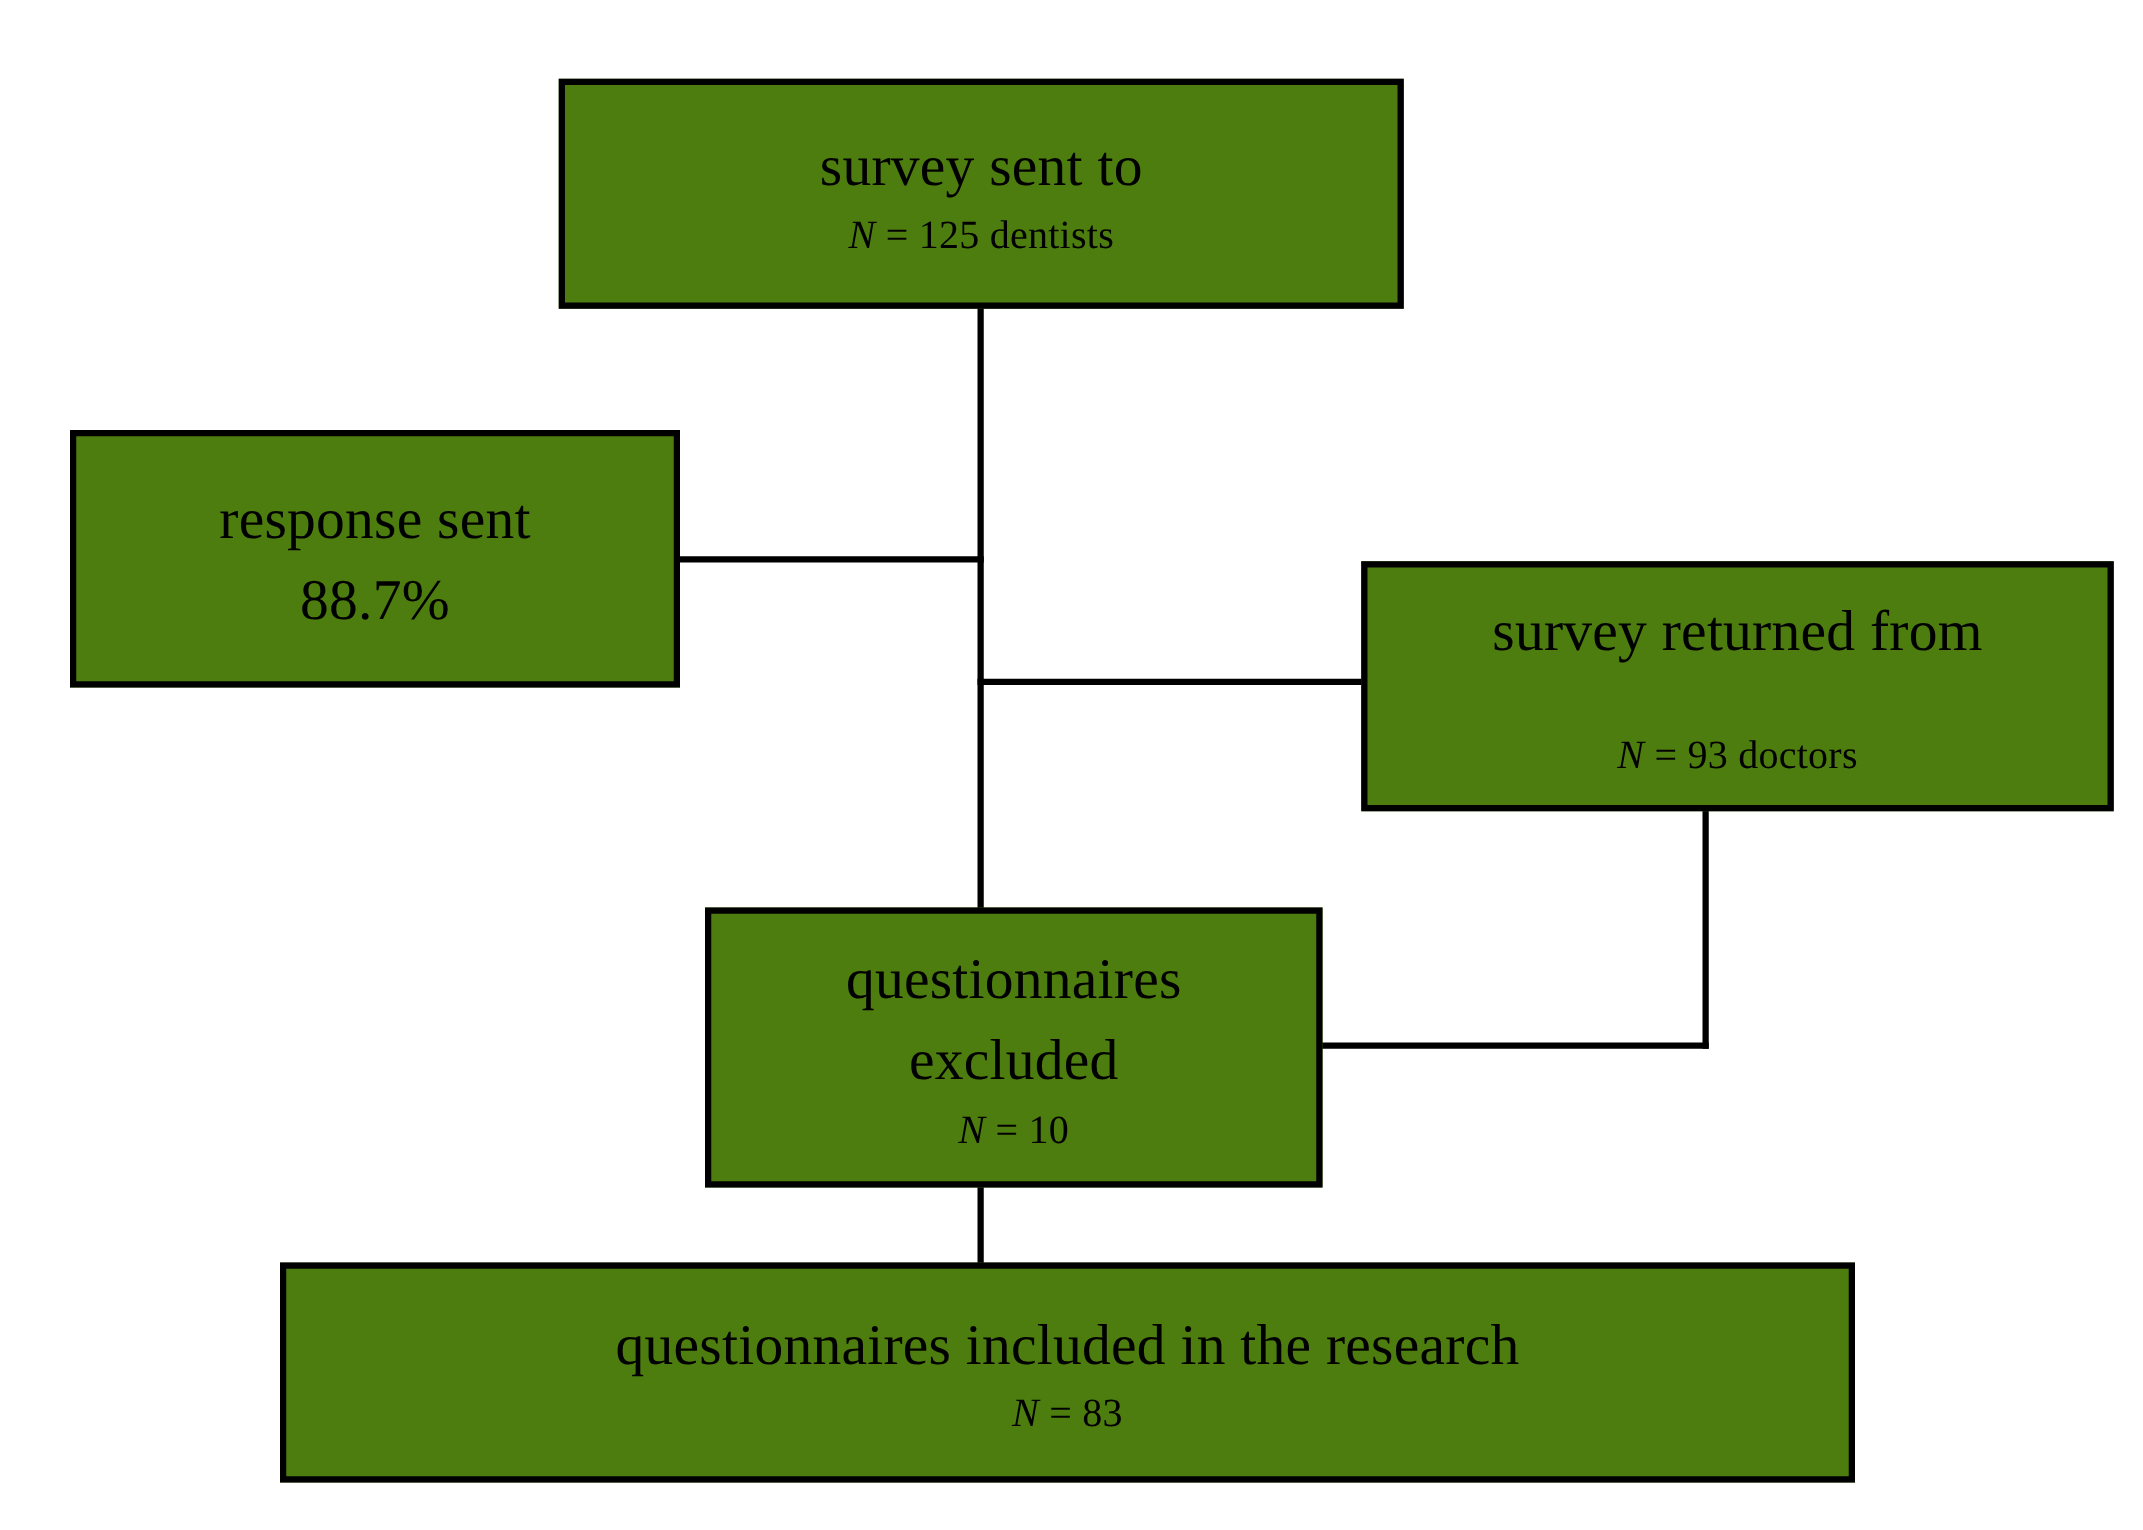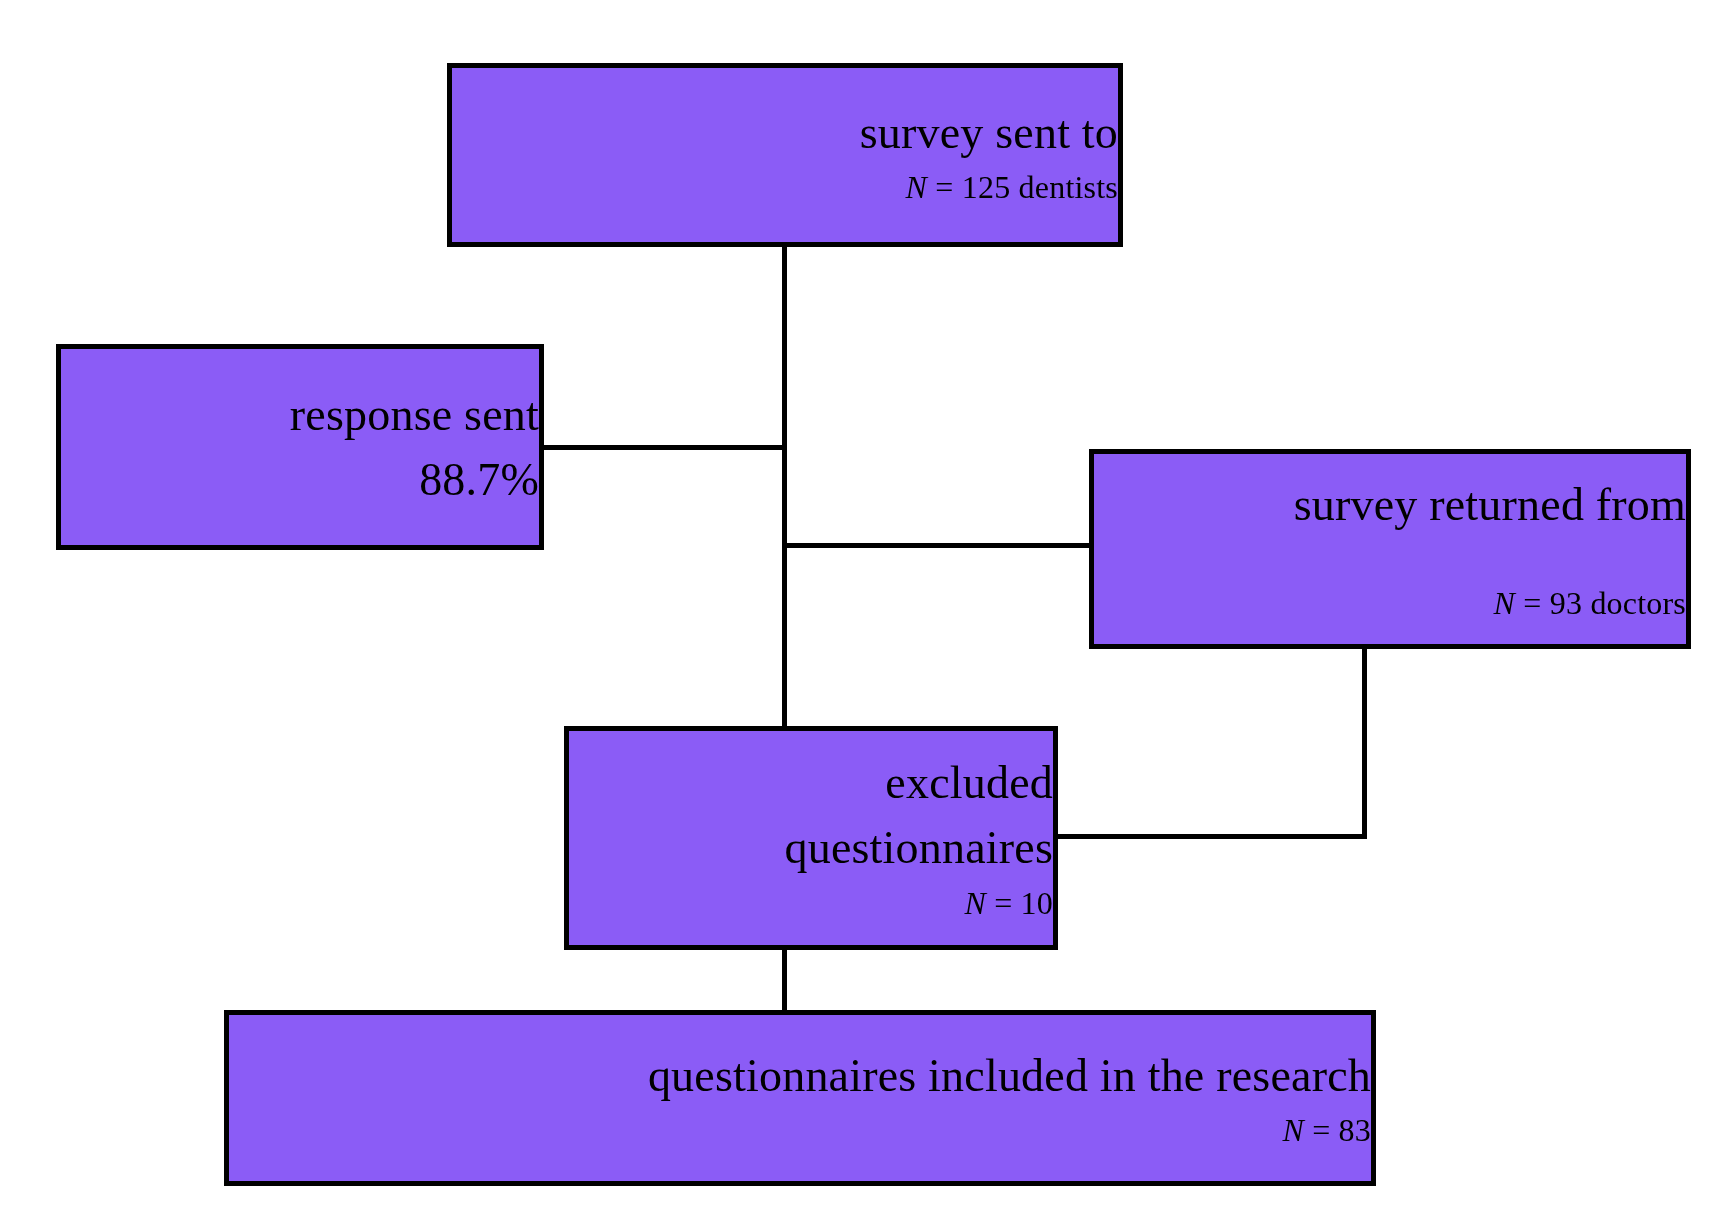--- a/index.html
+++ b/index.html
@@ -15,25 +15,25 @@
   #canvas {
     position: relative;
     width: 1714px;
     height: 1224px;
     background: #ffffff;
     overflow: hidden;
   }
   .node {
     position: absolute;
     box-sizing: border-box;
-    background: #8b5cf6;
+    background: #4d7c0f;
     border: 5px solid #000000;
     display: flex;
     flex-direction: column;
-    align-items: flex-end;
+    align-items: center;
     justify-content: center;
     text-align: center;
     z-index: 3;
   }
   .node .line {
     display: block;
     white-space: nowrap;
     font-size: 46px;
     line-height: 1.42;
     letter-spacing: 0.2px;
@@ -51,21 +51,21 @@
     z-index: 1;
   }
   .conn.v { width: 5px; }
   .conn.h { height: 5px; }
 
   
   #node-sent      { left: 447px;  top: 63px;   width: 676px; height: 184px; }
   #node-rate      { left: 56px;   top: 344px;  width: 488px; height: 206px; }
   #node-returned  { left: 1089px; top: 449px;  width: 602px; height: 200px; gap: 44px; }
   #node-excluded  { left: 564px;  top: 726px;  width: 494px; height: 224px; }
-  #node-included  { left: 224px;  top: 1010px; width: 1152px; height: 176px; }
+  #node-included  { left: 224px;  top: 1010px; width: 1260px; height: 176px; }
 </style>
 </head>
 <body>
 
 <div id="canvas">
 
   <div class="conn v" style="left:782px; top:245px; height:483px;"></div>
 
   <div class="conn h" style="left:542px; top:445px; width:245px;"></div>
 
@@ -86,22 +86,22 @@
     <span class="line">response sent</span>
     <span class="line">88.7%</span>
   </div>
 
   <div id="node-returned" class="node">
     <span class="line">survey returned from</span>
     <span class="line math"><i class="nvar">N</i><span> = </span><span>93 doctors</span></span>
   </div>
 
   <div id="node-excluded" class="node">
+    <span class="line">questionnaires</span>
     <span class="line">excluded</span>
-    <span class="line">questionnaires</span>
     <span class="line math"><i class="nvar">N</i><span> = </span><span>10</span></span>
   </div>
 
   <div id="node-included" class="node">
     <span class="line">questionnaires included in the research</span>
     <span class="line math"><i class="nvar">N</i><span> = </span><span>83</span></span>
   </div>
 
 </div>
 

